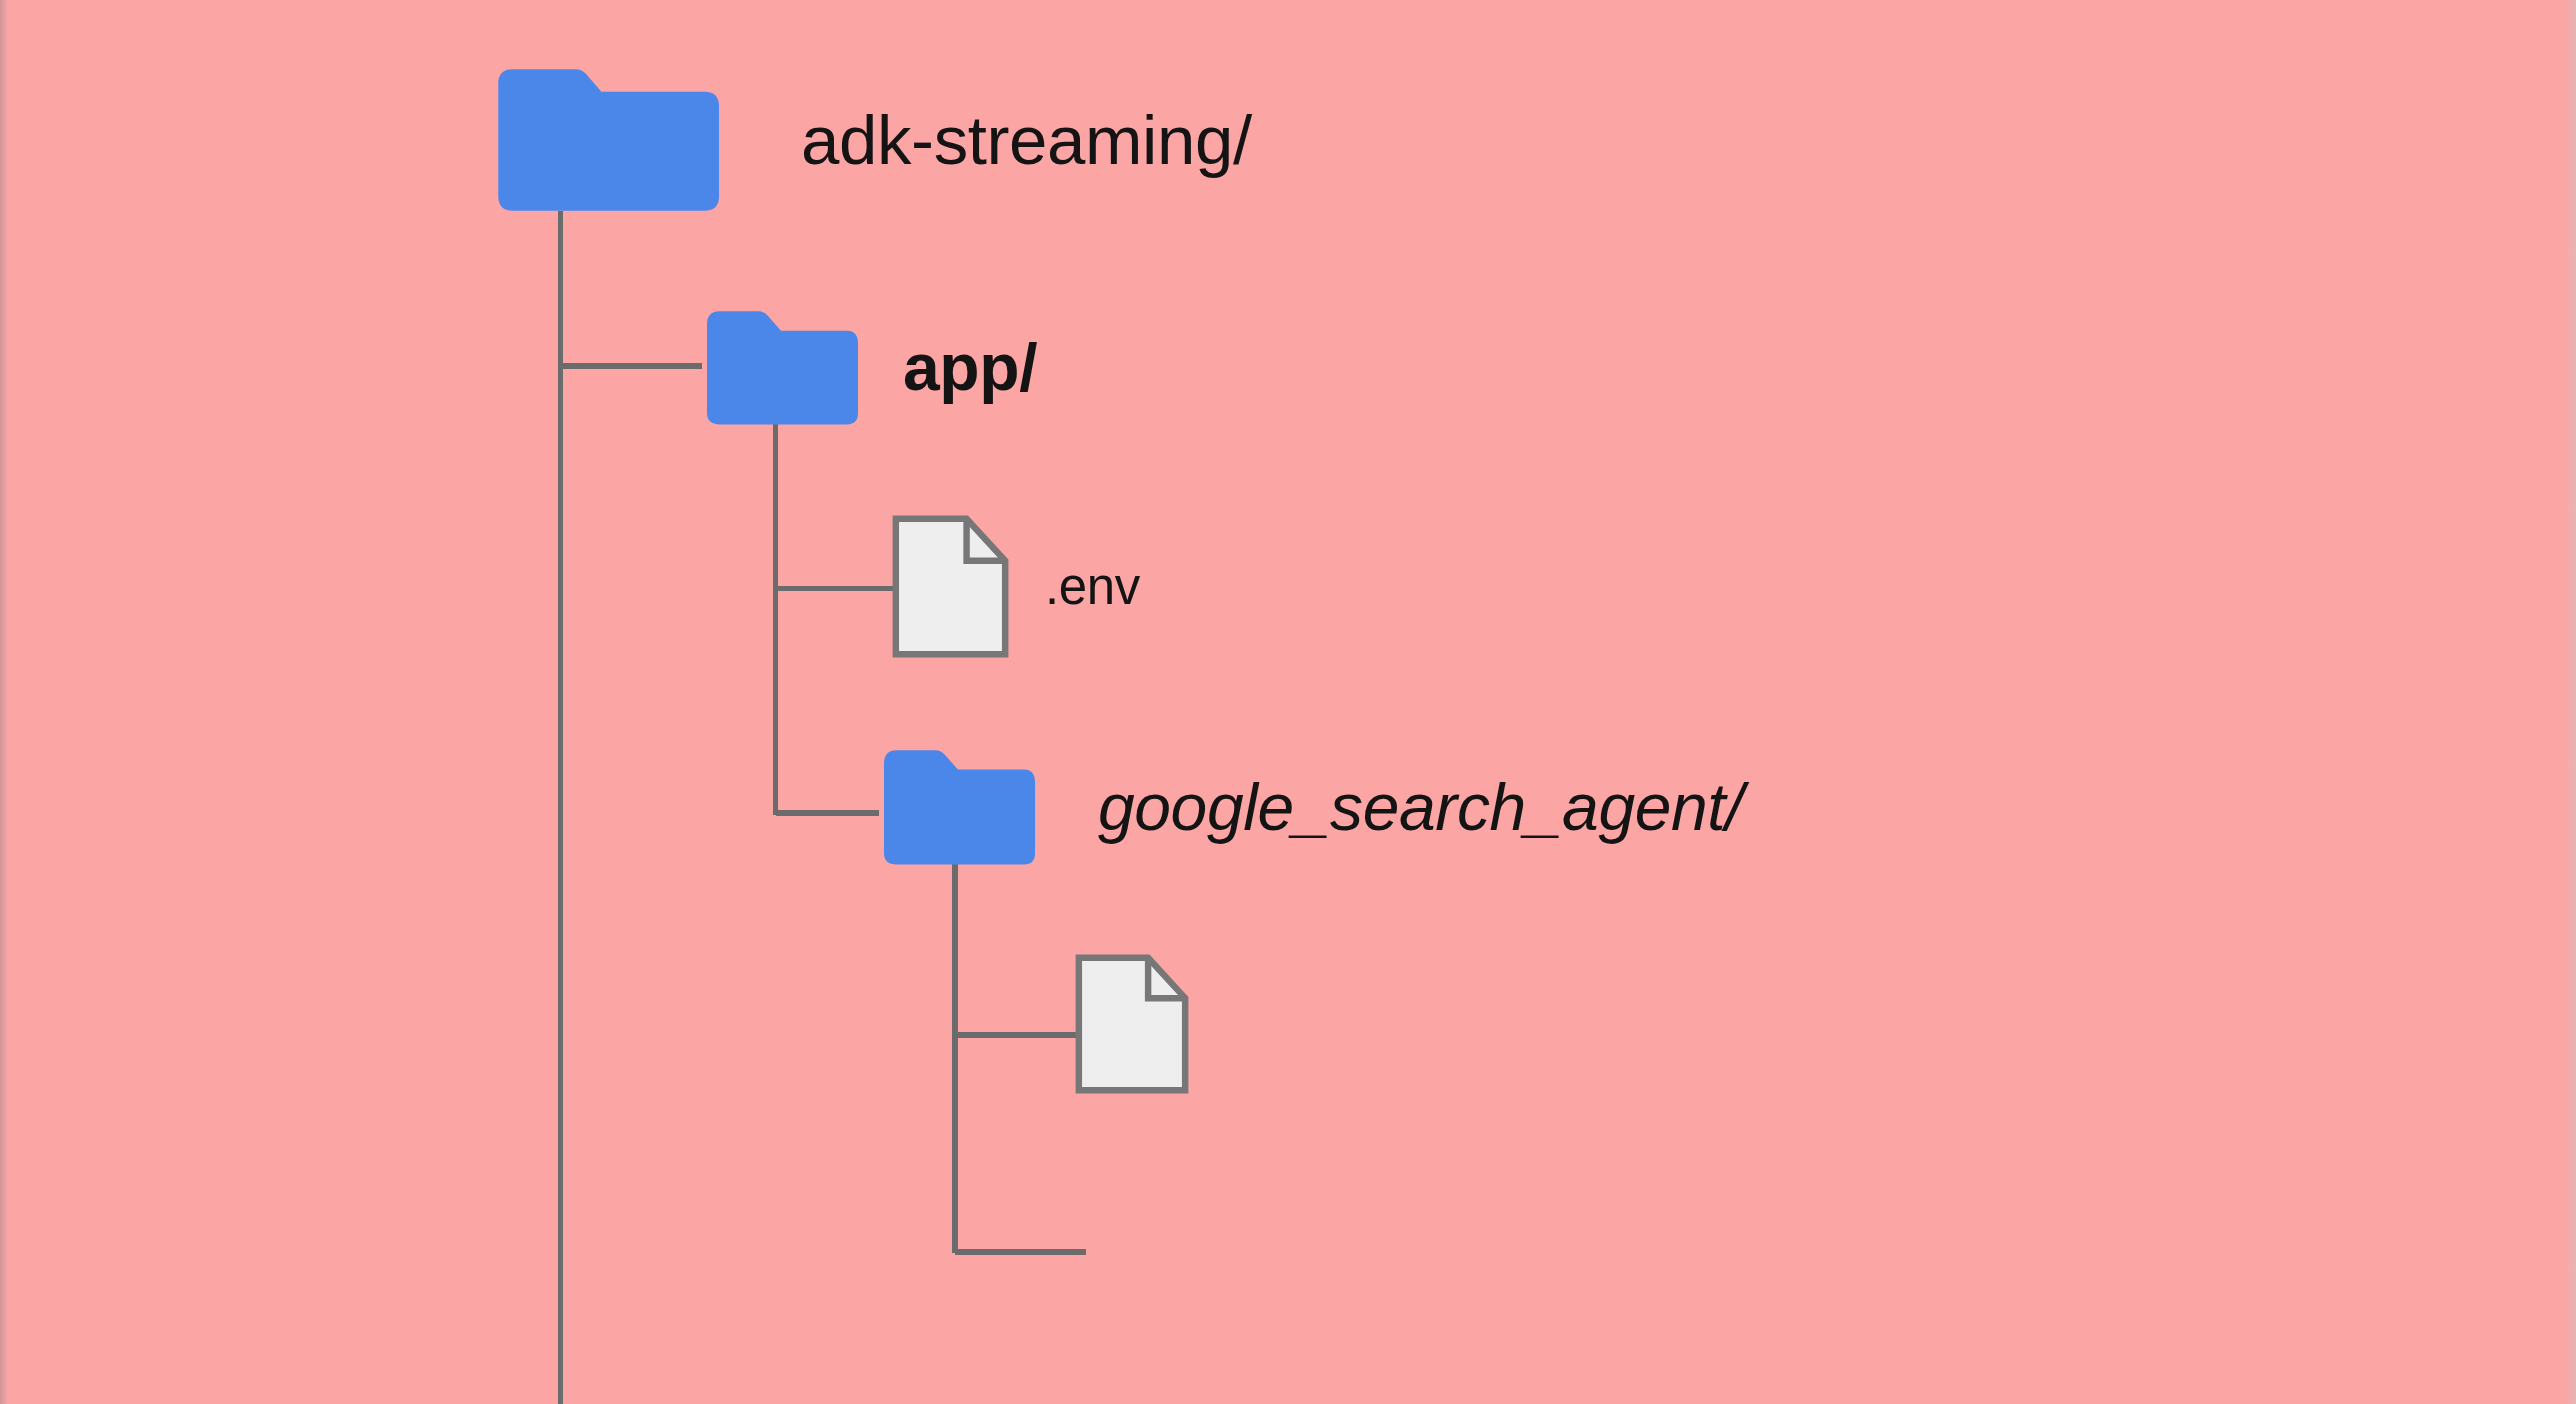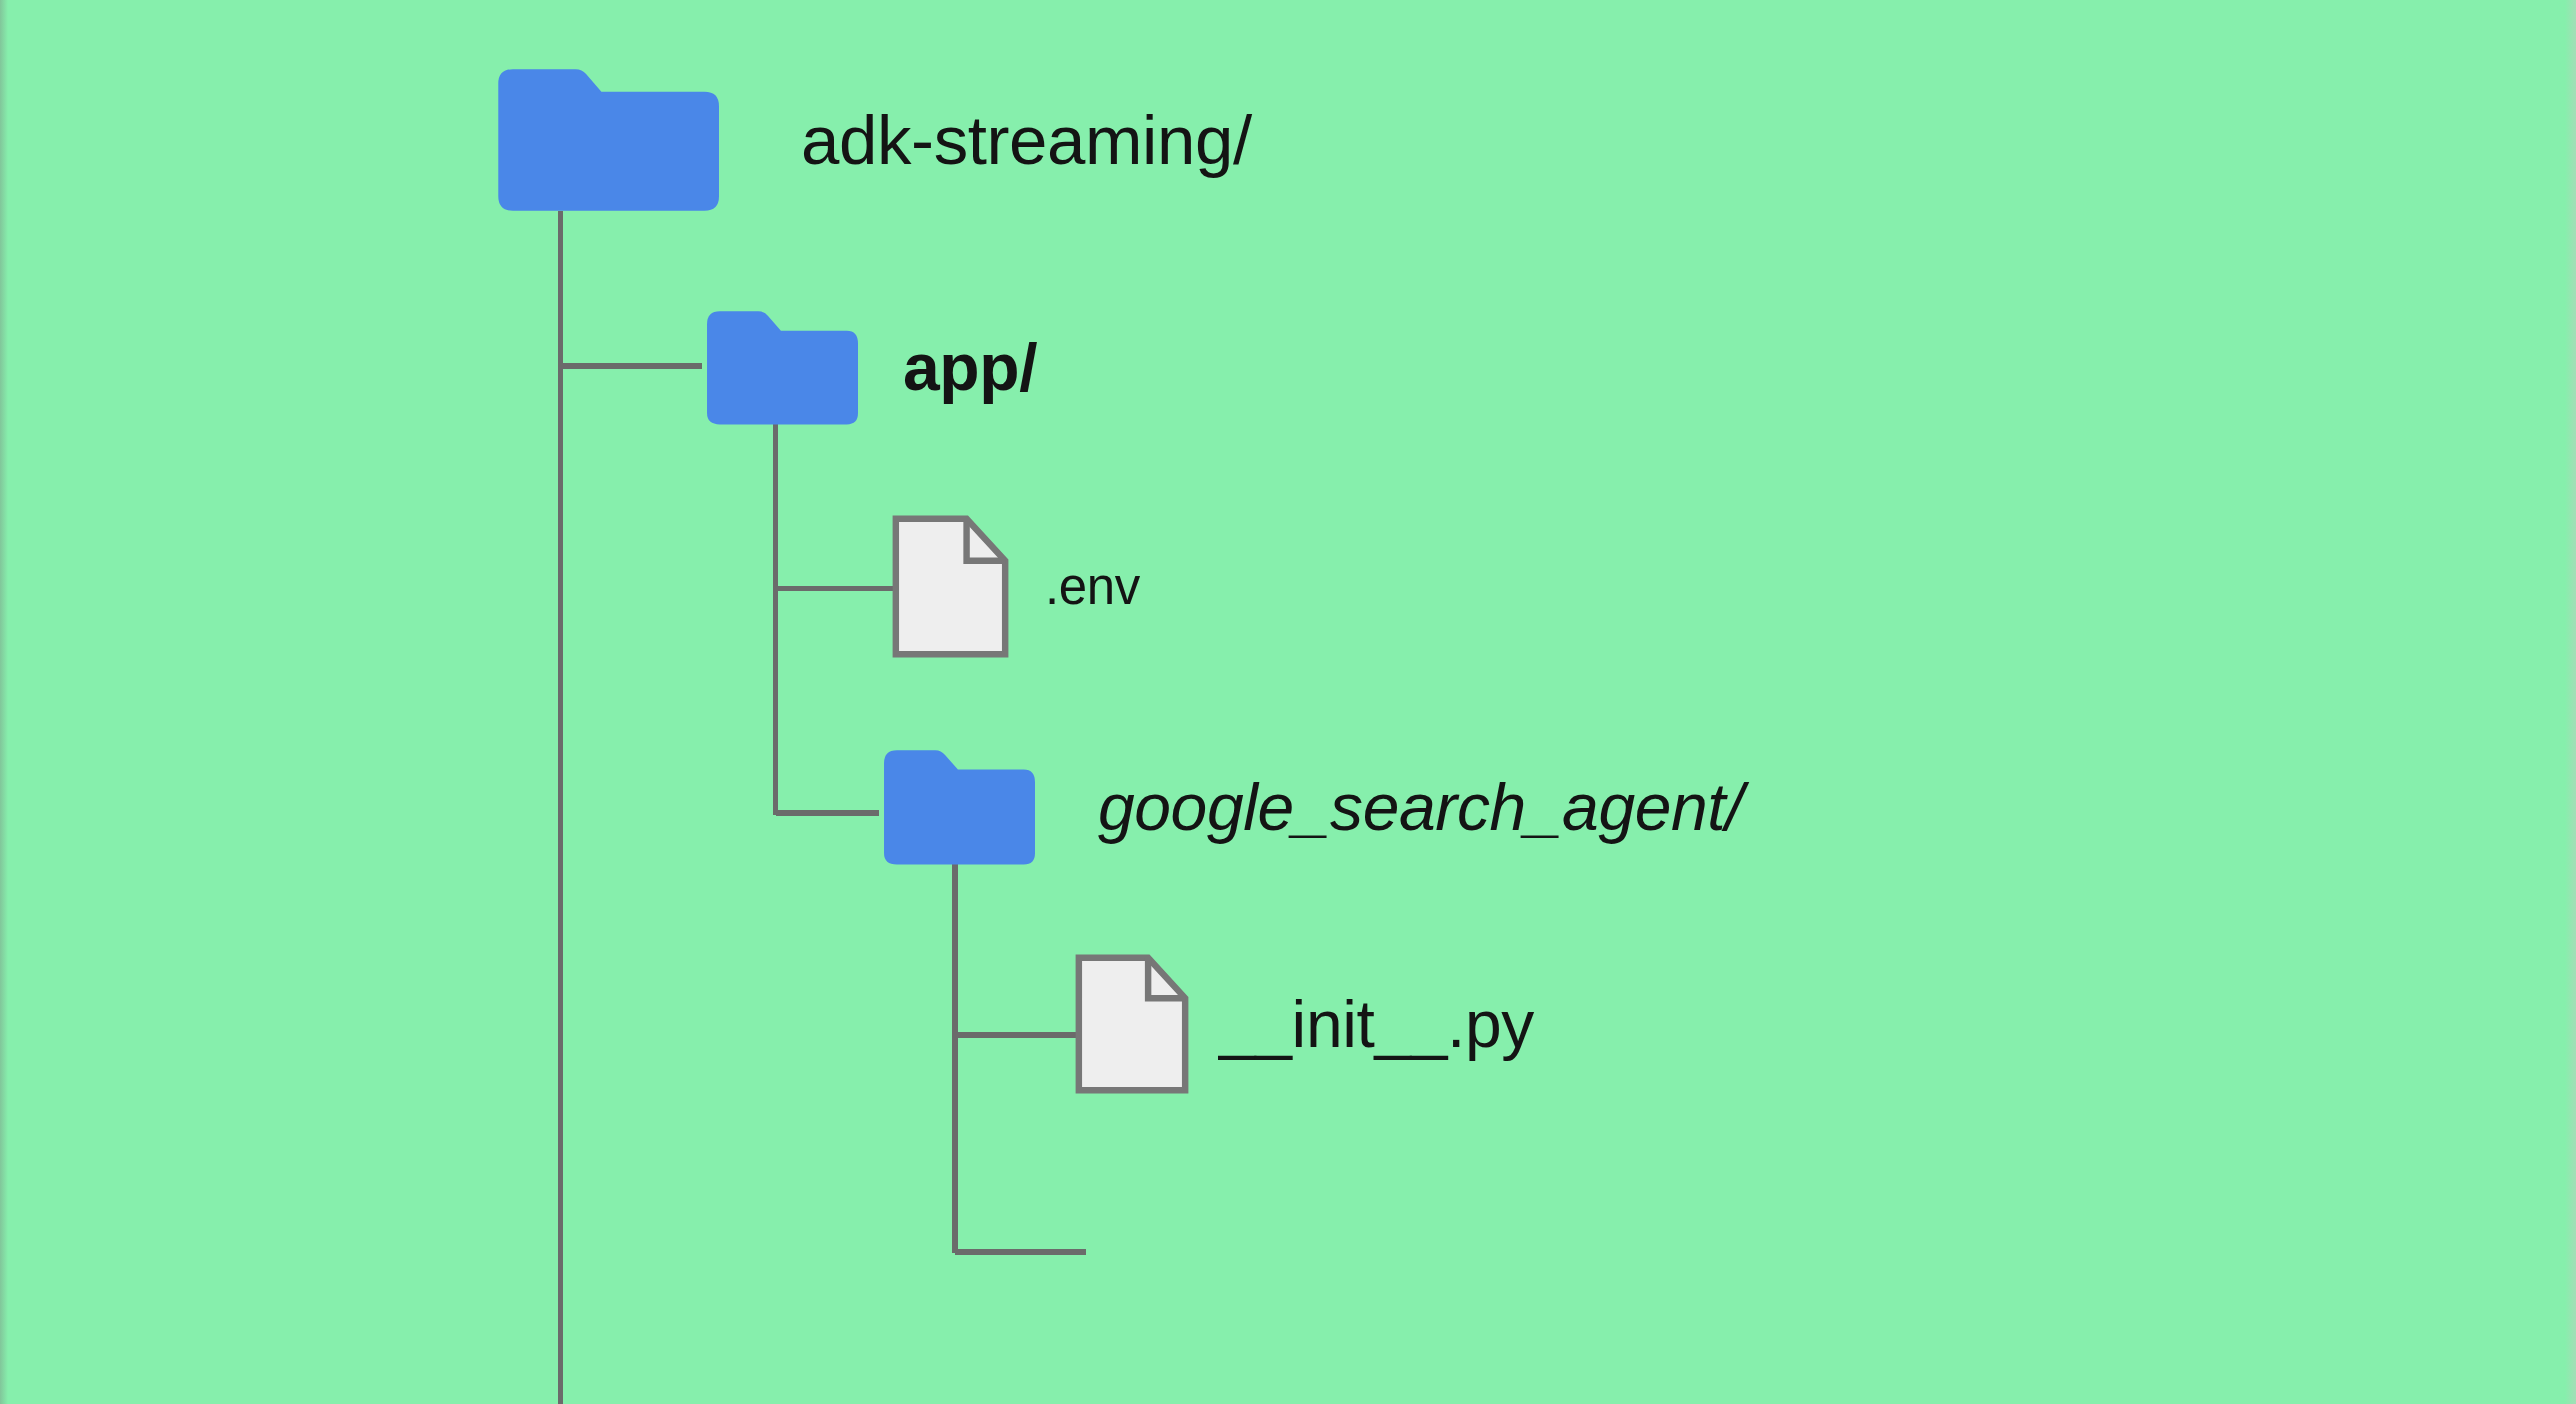--- a/index.html
+++ b/index.html
@@ -5,21 +5,21 @@
 <style>
   html, body {
     margin: 0;
     padding: 0;
     background: #ffffff;
   }
   #canvas {
     position: relative;
     width: 2576px;
     height: 1404px;
-    background: #86efac;
+    background: #fca5a5;
     overflow: hidden;
     font-family: "Liberation Sans", sans-serif;
   }
   
   #edge-shade-left {
     position: absolute;
     left: 0; top: 0;
     width: 8px; height: 100%;
     background: linear-gradient(to right, rgba(120,120,120,0.35), rgba(250,249,247,0));
     pointer-events: none;
@@ -145,20 +145,19 @@
     <span class="node-label">google_search_agent/</span>
   </div>
 
   <div class="node file-init">
     <span class="node-icon">
       <svg class="icon-svg" viewBox="0 0 144 176" xmlns="http://www.w3.org/2000/svg" preserveAspectRatio="none">
         <path d="M6 6 L92 6 L138 56 L138 170 L6 170 Z" fill="#eeeeee" stroke="#777777" stroke-width="8" stroke-linejoin="miter"></path>
         <path d="M92 6 L92 56 L138 56" fill="none" stroke="#777777" stroke-width="8" stroke-linejoin="miter"></path>
       </svg>
     </span>
-    <span class="node-label">__init__.py</span>
   </div>
 
 
   <div id="edge-shade-left"></div>
   <div id="edge-shade-right"></div>
 </div>
 
 
 </body></html>

